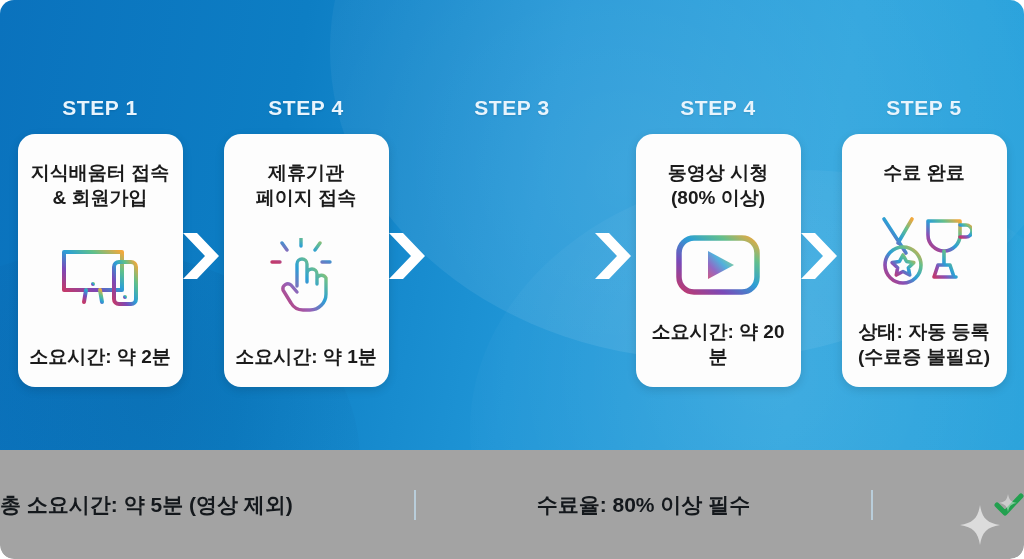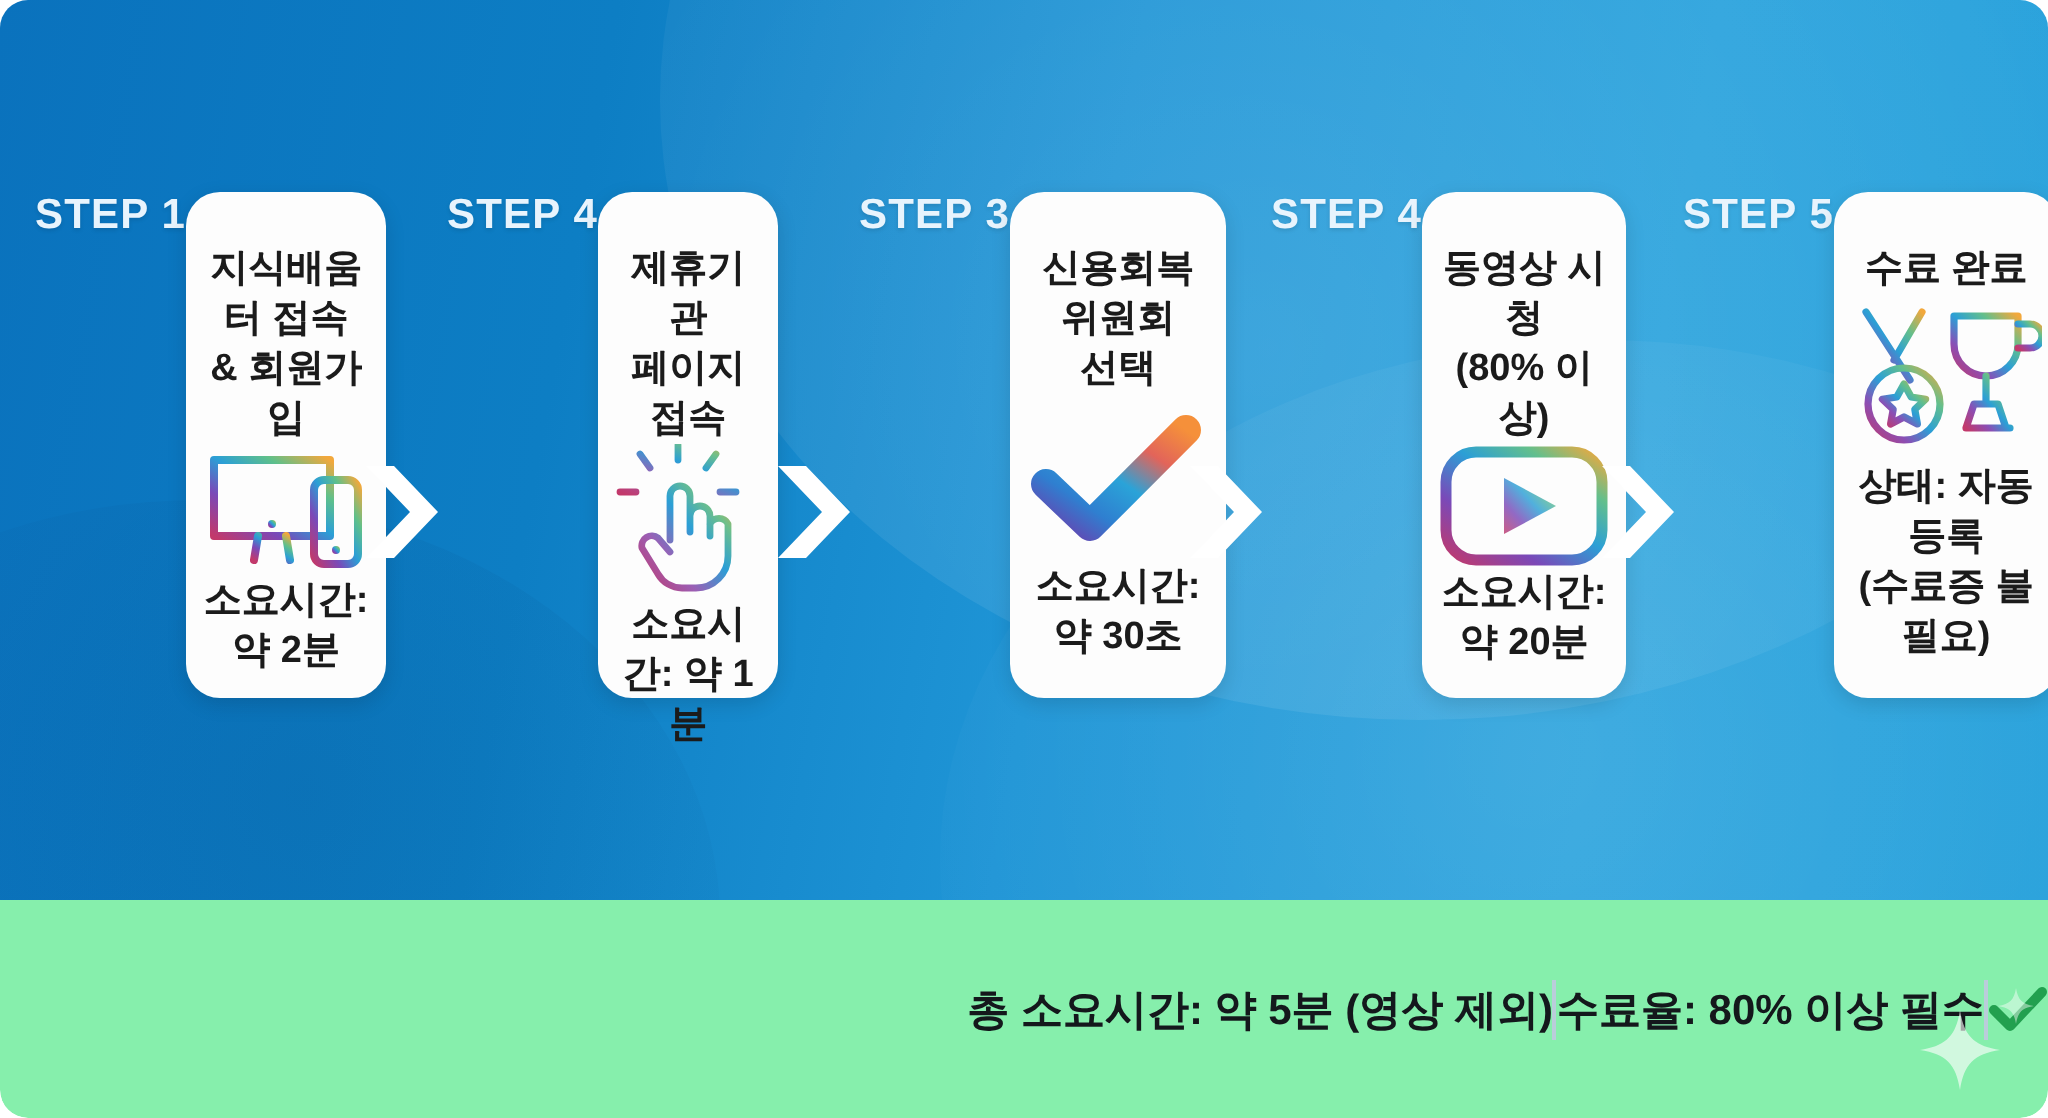--- a/index.html
+++ b/index.html
@@ -39,21 +39,21 @@
     background:radial-gradient(circle at 60% 35%, rgba(0,40,90,.10), rgba(0,40,90,0) 70%);
   }
 
   
   .steps{
     position:absolute; left:0; top:96px; width:1024px; height:320px;
     display:flex; align-items:flex-start; justify-content:center;
   }
   .step-col{
     width:165px;
-    display:flex; flex-direction:row; align-items:flex-start;
+    display:flex; flex-direction:column; align-items:center;
   }
   .step-label{
     color:#e8f4fd;
     font-size:21px;
     font-weight:bold;
     letter-spacing:.6px;
     text-shadow:0 1px 2px rgba(0,0,0,.12);
     margin-bottom:14px;
     white-space:nowrap;
   }
@@ -92,23 +92,23 @@
     width:41px;
     display:flex; align-items:center; justify-content:center;
     align-self:flex-start;
     margin-top:131px;
   }
   .arrow svg{ display:block; }
 
   
   .footer{
     position:absolute; left:0; top:450px; width:1024px; height:109px;
-    background:#86efac;
+    background:#a3a3a3;
     border-radius:0 0 14px 14px;
-    display:flex; align-items:center; justify-content:flex-end;
+    display:flex; align-items:center; justify-content:space-between;
     overflow:hidden;
   }
   .footer-item{
     color:#14181c;
     font-size:21px;
     font-weight:bold;
     white-space:nowrap;
     display:flex; align-items:center; gap:9px;
   }
   .divider{
@@ -202,39 +202,20 @@
       </div>
 
       <div class="arrow">
         <svg width="40" height="58" viewBox="0 0 40 58">
           <path d="M0 6 H14 L36 29 L14 52 H0 L22 29 Z" fill="#ffffff"></path>
         </svg>
       </div>
 
       <div class="step-col">
         <div class="step-label">STEP 3</div>
-        <div class="card">
-          <div class="card-title">신용회복위원회
-선택</div>
-          <div class="card-icon">
-            <svg width="92" height="66" viewBox="0 0 92 66">
-              <defs>
-                <linearGradient id="g3" x1="0" y1="1" x2="1" y2="0">
-                  <stop offset="0%" stop-color="#6b3fae"></stop>
-                  <stop offset="25%" stop-color="#2f7fd0"></stop>
-                  <stop offset="50%" stop-color="#2aa3d8"></stop>
-                  <stop offset="75%" stop-color="#e2645a"></stop>
-                  <stop offset="100%" stop-color="#f5903a"></stop>
-                </linearGradient>
-              </defs>
-              <path d="M10 36 L32 57 L80 9" fill="none" stroke="url(#g3)" stroke-width="15" stroke-linecap="round" stroke-linejoin="round"></path>
-            </svg>
-          </div>
-          <div class="card-note">소요시간: 약 30초</div>
-        </div>
       </div>
 
       <div class="arrow">
         <svg width="40" height="58" viewBox="0 0 40 58">
           <path d="M0 6 H14 L36 29 L14 52 H0 L22 29 Z" fill="#ffffff"></path>
         </svg>
       </div>
 
       <div class="step-col">
         <div class="step-label">STEP 4</div>

